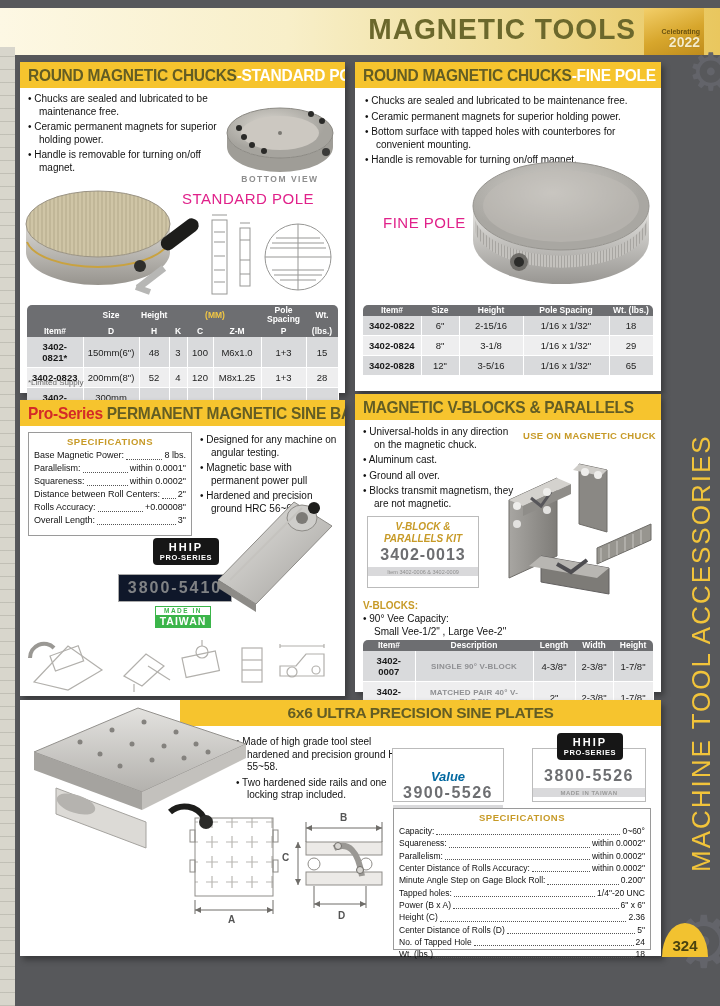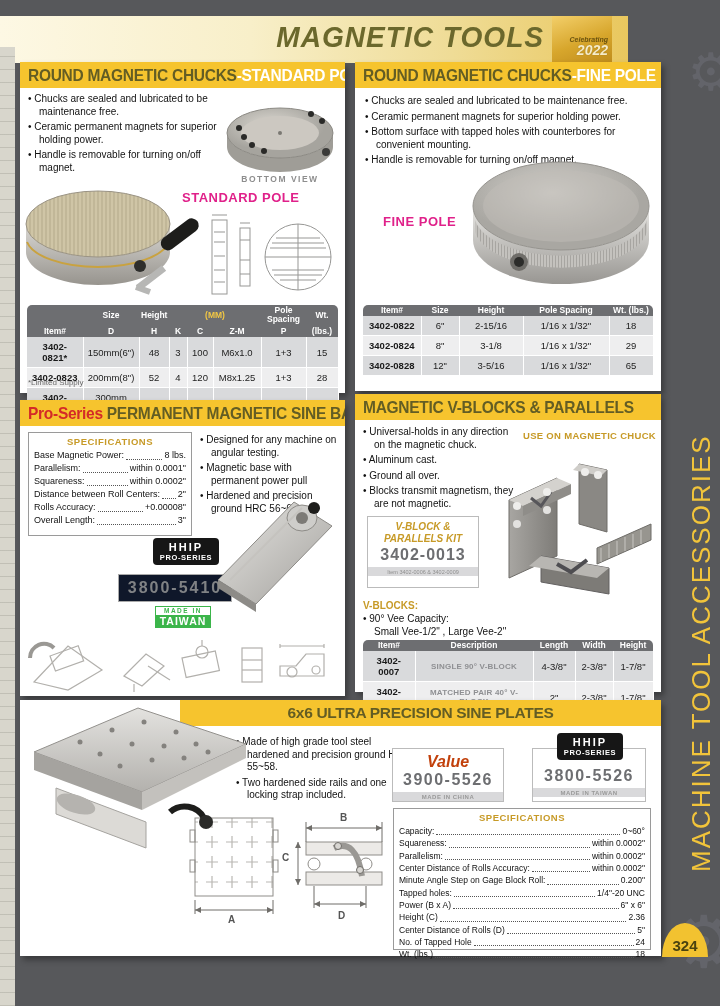--- a/index.html
+++ b/index.html
@@ -1,20 +1,20 @@
 <!DOCTYPE html>
 <html><head>
 <meta charset="utf-8">
 <style>
   html,body{margin:0;padding:0;background:#2e2e30;}
   .page{position:relative;width:720px;height:1006px;background:#57585b;overflow:hidden;
         font-family:"Liberation Sans",sans-serif;}
   
-  .top-band{position:absolute;top:16px;left:0;width:628px;height:47px;
-    background:linear-gradient(90deg,#fdf8e4 0%,#f8efc9 40%,#efdc96 72%,#e9c75e 100%);font-style:italic;}
+  .top-band{position:absolute;top:8px;left:0;width:720px;height:47px;
+    background:linear-gradient(90deg,#fdf8e4 0%,#f8efc9 40%,#efdc96 72%,#e9c75e 100%);}
   .main-title{position:absolute;top:5px;right:84px;font-size:29px;font-weight:bold;color:#6b682c;
     letter-spacing:1px;transform:scaleX(.97);transform-origin:right;}
   .cel-badge{position:absolute;top:0;right:16px;width:60px;height:47px;text-align:right;
     background:linear-gradient(160deg,#f3cf6a,#d7a62c 55%,#bf8c1c);padding:2px 4px 0 0;box-sizing:border-box;}
   .cel-line{font-size:7px;color:#6b5310;font-weight:bold;margin-top:18px;}
   .cel-year{font-size:14px;font-weight:bold;color:#f7ecc8;text-shadow:0 0 1px #8a6a10;line-height:1;}
   
   .left-strip{position:absolute;left:0;top:47px;width:15px;height:959px;background:#d8d6cc;
     background-image:repeating-linear-gradient(0deg,rgba(110,110,100,.22) 0 1px,transparent 1px 13px);}
   
@@ -29,21 +29,21 @@
   .page-badge span{font-size:15px;font-weight:bold;color:#4a430f;padding-bottom:3px;}
   
   .card{position:absolute;background:#fff;box-shadow:3px 4px 6px rgba(0,0,0,.35);z-index:1;}
   .chdr{height:26px;background:#f6c42e;display:flex;align-items:center;padding:0 8px;overflow:hidden;}
   .chdr .t{font-weight:bold;font-size:16.5px;color:#635d24;letter-spacing:-.3px;white-space:nowrap;
     transform:scaleX(.94);transform-origin:left;}
   .accent{color:#fff;} .red{color:#d42a28;}
   .bullets{position:absolute;font-size:10px;color:#111;line-height:1.25;}
   .b{padding-left:11px;text-indent:-11px;margin-bottom:3px;}
   .b::before{content:"• ";}
-  .pole-label{position:absolute;color:#e0218a;font-weight:bold;font-size:13px;letter-spacing:.5px;}
+  .pole-label{position:absolute;color:#e0218a;font-weight:normal;font-size:15px;letter-spacing:.5px;}
   .caption{position:absolute;color:#8e8e8e;font-size:8.5px;letter-spacing:1.5px;font-weight:bold;text-align:center;}
   .goldtxt{color:#c79a27;font-weight:bold;}
   
   .tbl{position:absolute;border-collapse:collapse;table-layout:fixed;}
   .tbl th{background:#6d6e71;color:#fff;font-size:8.5px;padding:1px 2px;font-weight:bold;line-height:1.1;}
   .tbl thead tr:first-child th:first-child{border-top-left-radius:5px;}
   .tbl thead tr:first-child th:last-child{border-top-right-radius:5px;}
   .tbl .mm{color:#f2c744;}
   .tbl td{font-size:9.5px;text-align:center;padding:4px;border-right:1px solid #fff;border-bottom:1px solid #fff;color:#222;}
   .tbl tr.odd td{background:#d9dadc;}
@@ -64,21 +64,21 @@
   .partbox{position:absolute;border:1.5px solid #aaa;background:#0f172a;color:#808285;font-weight:bold;
     font-size:16px;letter-spacing:2px;display:flex;align-items:center;justify-content:center;}
   .made-taiwan{position:absolute;text-align:center;border:1px solid #3bb54a;background:#fff;}
   .mt1{color:#3bb54a;font-size:6.5px;font-weight:bold;letter-spacing:1.5px;line-height:1.2;}
   .mt2{background:#3bb54a;color:#fff;font-weight:bold;font-size:10.5px;letter-spacing:1px;line-height:1.2;}
   .kitbox{position:absolute;border:1px solid #bbb;background:#fff;text-align:center;box-sizing:border-box;}
   .kit-title{color:#c79a27;font-style:italic;font-weight:bold;font-size:10px;line-height:1.15;padding:4px 4px 0;}
   .kit-num{color:#6d6e71;font-weight:bold;font-size:16px;letter-spacing:1px;margin-top:2px;}
   .kit-items{background:#d9d9db;color:#8f8f8f;font-size:5.5px;margin-top:3px;padding:1.5px 0;}
   .prodbox{position:absolute;border:1px solid #bbb;background:#fff;text-align:center;box-sizing:border-box;}
-  .value-label{color:#c2410c;font-weight:bold;font-style:italic;font-size:16px;margin-top:4px;}
+  .value-label{color:#0369a1;font-weight:bold;font-style:italic;font-size:13px;margin-top:20px;}
   .prod-num{color:#6d6e71;font-weight:bold;font-size:16px;letter-spacing:1.5px;}
   .prod-made{background:#d9d9db;color:#999;font-size:6px;font-weight:bold;margin-top:3px;padding:1.5px 0;letter-spacing:.5px;}
   .abs{position:absolute;}
   .dim-label{position:absolute;font-size:10px;color:#555;font-weight:bold;}
 </style>
 </head>
 <body>
 
 <div class="page">
 

